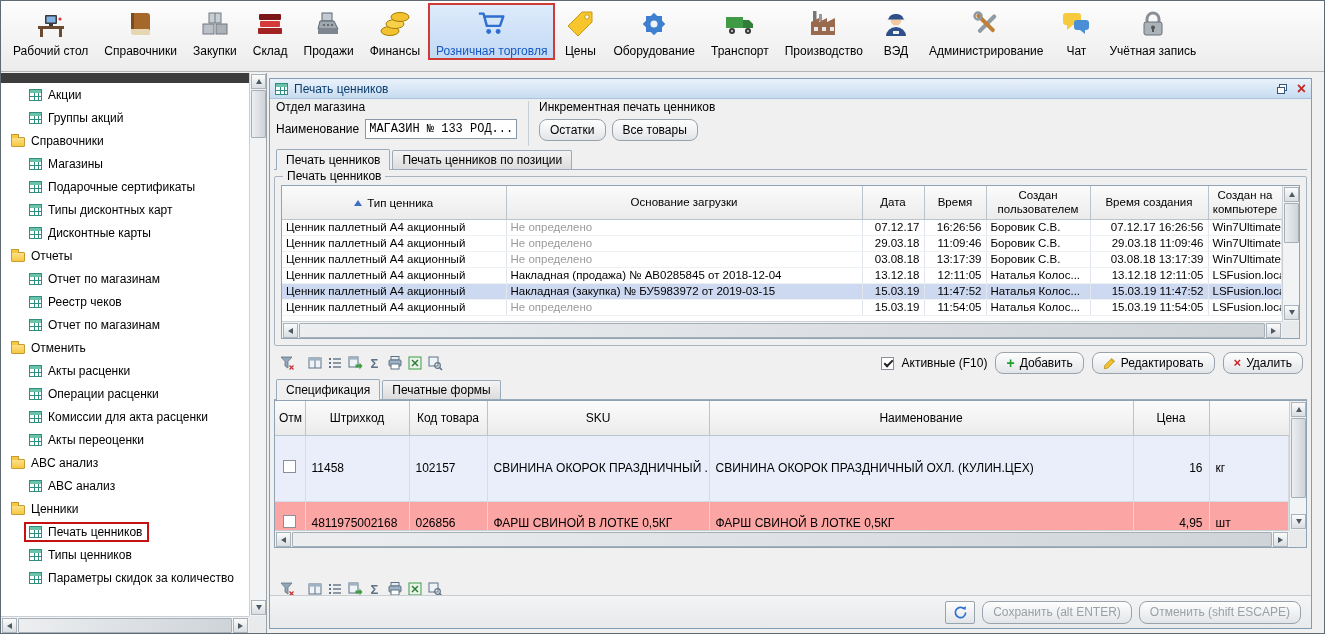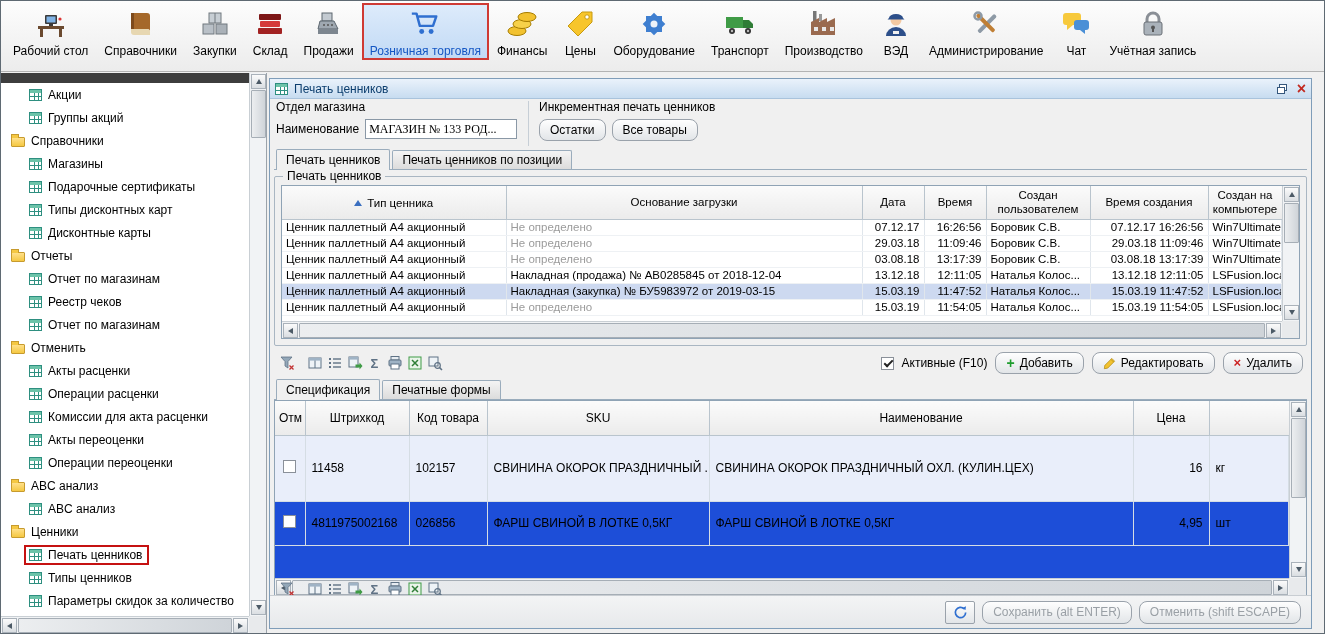--- a/index.html
+++ b/index.html
@@ -57,21 +57,21 @@
   .wbtn svg { width:12px; height:12px; }
   .wbtn.close { color:#c22a21; font-size:16px; font-weight:bold; line-height:12px; }
 
   .formrow { position:absolute; top:21px; left:6px; right:6px; height:48px; display:flex; }
   .fgroup { display:flex; flex-direction:column; gap:5px; }
   .fg-title { font-size:12px; }
   .fg-row { display:flex; align-items:center; gap:6px; }
   .fgroup.dept { width:252px; }
   .v-sep { width:1px; background:#c6ced6; margin:1px 4px 2px 0; }
   .fgroup.incr { padding-left:6px; }
-  .field { width:152px; height:20px; border:1px solid #8a98a6; background:#fff; font-family:Liberation Serif, serif; font-size:12px; padding:1px 3px; }
+  .field { width:152px; height:20px; border:1px solid #8a98a6; background:#fff; font-family:Liberation Mono, monospace; font-size:12px; padding:1px 3px; }
   .btn { height:22px; padding:0 10px; display:inline-flex; align-items:center; justify-content:center; gap:5px; background:linear-gradient(#fefefe,#e2e5e8); border:1px solid #9aa2ab; border-radius:8px; font-family:"Liberation Sans",sans-serif; font-size:12px; cursor:pointer; white-space:nowrap; }
   .btn.disabled { color:#9aa0a6; }
   .glyph-plus { color:#1f9d2f; font-weight:bold; font-size:14px; line-height:10px; }
   .glyph-del { color:#cc2222; font-weight:bold; font-size:13px; line-height:10px; }
   .btn svg { width:13px; height:13px; }
 
   .tabs { position:absolute; left:4px; right:4px; height:21px; display:flex; align-items:flex-end; gap:2px; border-bottom:1px solid #9aacbc; padding-left:2px; }
   .tabs1 { top:70px; } .tabs2 { top:300px; }
   .tab { height:19px; padding:0 9px; display:flex; align-items:center; font-size:12px; background:linear-gradient(#f4f4f4,#dcdcdc); border:1px solid #9aacbc; border-bottom:none; border-radius:2px 2px 0 0; cursor:pointer; white-space:nowrap; }
   .tab.active { background:#f0f0f0; height:21px; margin-bottom:-1px; }
@@ -95,21 +95,21 @@
   .mini-icons { display:flex; align-items:center; gap:3px; }
   .mi { width:17px; height:16px; display:inline-flex; align-items:center; justify-content:center; cursor:pointer; }
   .mi svg { width:16px; height:16px; }
   .mi.mi-sum { color:#5f7285; font-weight:bold; font-size:13px; }
   .mi.first { margin-right:8px; }
   .ctrl-right { margin-left:auto; display:flex; align-items:center; gap:8px; }
   .cb { width:13px; height:13px; border:1px solid #8a9099; background:#fff; display:inline-block; position:relative; cursor:pointer; flex:none; }
   .cb.checked::after { content:""; position:absolute; left:2px; top:2px; width:7px; height:3px; border-left:2px solid #222; border-bottom:2px solid #222; transform:rotate(-45deg); }
   .cb-label { font-size:12px; white-space:nowrap; }
 
-  .specwrap { position:absolute; top:321px; left:4px; right:4px; height:196px; border:1px solid #8fa3b5; background:#1d4ed8; }
+  .specwrap { position:absolute; top:321px; left:4px; right:4px; height:148px; border:1px solid #8fa3b5; background:#fca5a5; }
   .spec-view { position:absolute; top:0; left:0; right:17px; bottom:17px; overflow:hidden; }
   table.sgrid { border-collapse:collapse; table-layout:fixed; width:100%; }
   .sgrid th { background:linear-gradient(#fbfbfb,#ebebeb); border:1px solid #b9c4cd; border-top:none; font-weight:normal; font-size:12px; padding:2px 4px; height:34px; text-align:center; overflow:hidden; }
   .sgrid th:first-child { border-left:none; } .sgrid th:last-child { border-right:none; }
   .sgrid td { border-right:1px solid #d5dde4; border-bottom:1px solid #d5dde4; font-size:12px; padding:2px 6px; vertical-align:middle; white-space:nowrap; overflow:hidden; }
   .sgrid tr.r1 td { height:66px; background:#e9eefa; }
   .sgrid tr.r2 td { height:44px; }
   .cc { text-align:center; }
 
   .icons2 { position:absolute; top:502px; left:8px; height:16px; }
@@ -175,41 +175,41 @@
             <rect x="9" y="5" width="10" height="8" fill="#c3cad1" stroke="#5c666f"></rect>
             <path d="M7 13 h14 l4 8 H5 Z" fill="#9fa8b1" stroke="#5c666f"></path>
             <rect x="5" y="21" width="20" height="5" fill="#7d868f"></rect>
             <circle cx="11" cy="17" r="1" fill="#555"></circle>
             <circle cx="15" cy="17" r="1" fill="#555"></circle>
             <circle cx="19" cy="17" r="1" fill="#555"></circle>
           </svg>
         </span>
       <span class="tb-label">Продажи</span>
     </div>
-    <div class="tb-item selected">
-      <span class="tb-icon">
-          <svg viewBox="0 0 34 34">
-            <path d="M3 6 h5 l3.5 13 h14 l3.5-10 H10" fill="none" stroke="#2f6fd0" stroke-width="2.6" stroke-linejoin="round"></path>
-            <circle cx="13.5" cy="25" r="2.6" fill="#2f6fd0"></circle>
-            <circle cx="23.5" cy="25" r="2.6" fill="#2f6fd0"></circle>
-          </svg>
-        </span>
-      <span class="tb-label">Розничная торговля</span>
-    </div>
     <div class="tb-item">
       <span class="tb-icon">
           <svg viewBox="0 0 32 32">
             <g stroke="#a67c00">
               <ellipse cx="11" cy="23" rx="9" ry="4.5" fill="#f2c230"></ellipse>
               <ellipse cx="16" cy="16" rx="9" ry="4.5" fill="#f7d14a"></ellipse>
               <ellipse cx="21" cy="9" rx="9" ry="4.5" fill="#f2c230"></ellipse>
             </g>
           </svg>
         </span>
       <span class="tb-label">Финансы</span>
+    </div>
+    <div class="tb-item selected">
+      <span class="tb-icon">
+          <svg viewBox="0 0 34 34">
+            <path d="M3 6 h5 l3.5 13 h14 l3.5-10 H10" fill="none" stroke="#2f6fd0" stroke-width="2.6" stroke-linejoin="round"></path>
+            <circle cx="13.5" cy="25" r="2.6" fill="#2f6fd0"></circle>
+            <circle cx="23.5" cy="25" r="2.6" fill="#2f6fd0"></circle>
+          </svg>
+        </span>
+      <span class="tb-label">Розничная торговля</span>
     </div>
     <div class="tb-item">
       <span class="tb-icon">
           <svg viewBox="0 0 32 32">
             <path d="M4 18 L18 4 h10 v10 L14 28 Z" fill="#f7c52c" stroke="#c79a10"></path>
             <circle cx="23" cy="9" r="2.2" fill="#fff" stroke="#c79a10"></circle>
           </svg>
         </span>
       <span class="tb-label">Цены</span>
     </div>
@@ -356,24 +356,20 @@
           <span class="ico-table"></span>
           <span>Операции расценки</span>
         </div>
       <div class="tree-item">
           <span class="ico-table"></span>
           <span>Комиссии для акта расценки</span>
         </div>
       <div class="tree-item">
           <span class="ico-table"></span>
           <span>Акты переоценки</span>
-        </div>
-      <div class="tree-item">
-          <span class="ico-table"></span>
-          <span>Операции переоценки</span>
         </div>
       <div class="tree-item folder">
           <span class="ico-folder"></span>
           <span>ABC анализ</span>
         </div>
       <div class="tree-item">
           <span class="ico-table"></span>
           <span>ABC анализ</span>
         </div>
       <div class="tree-item folder">

